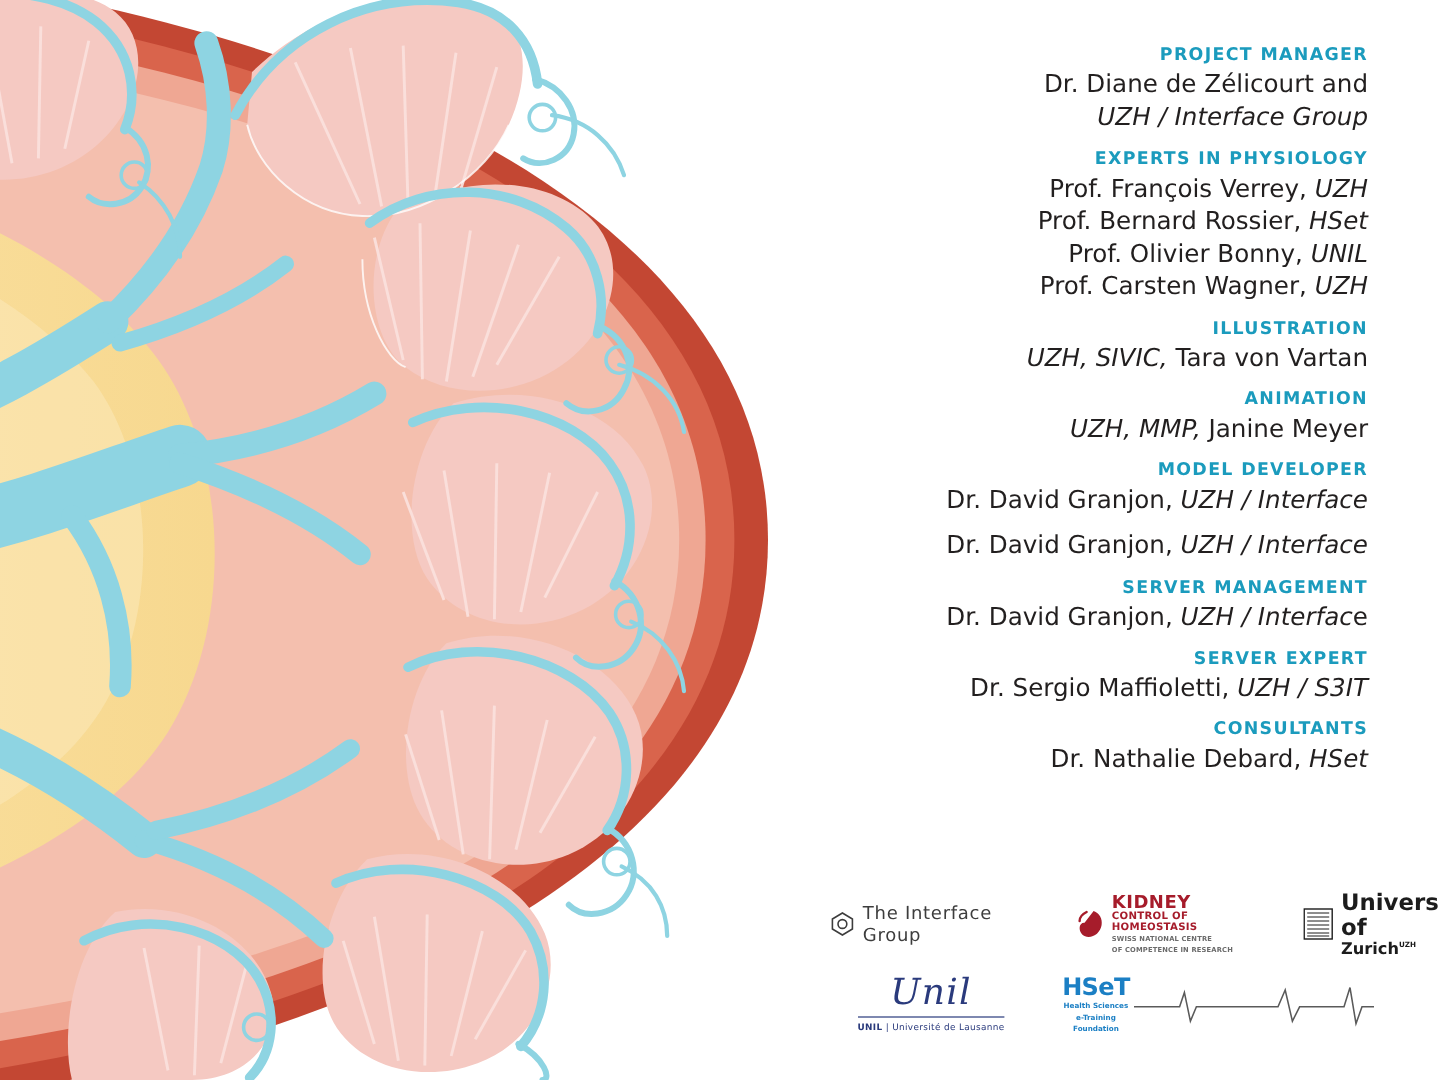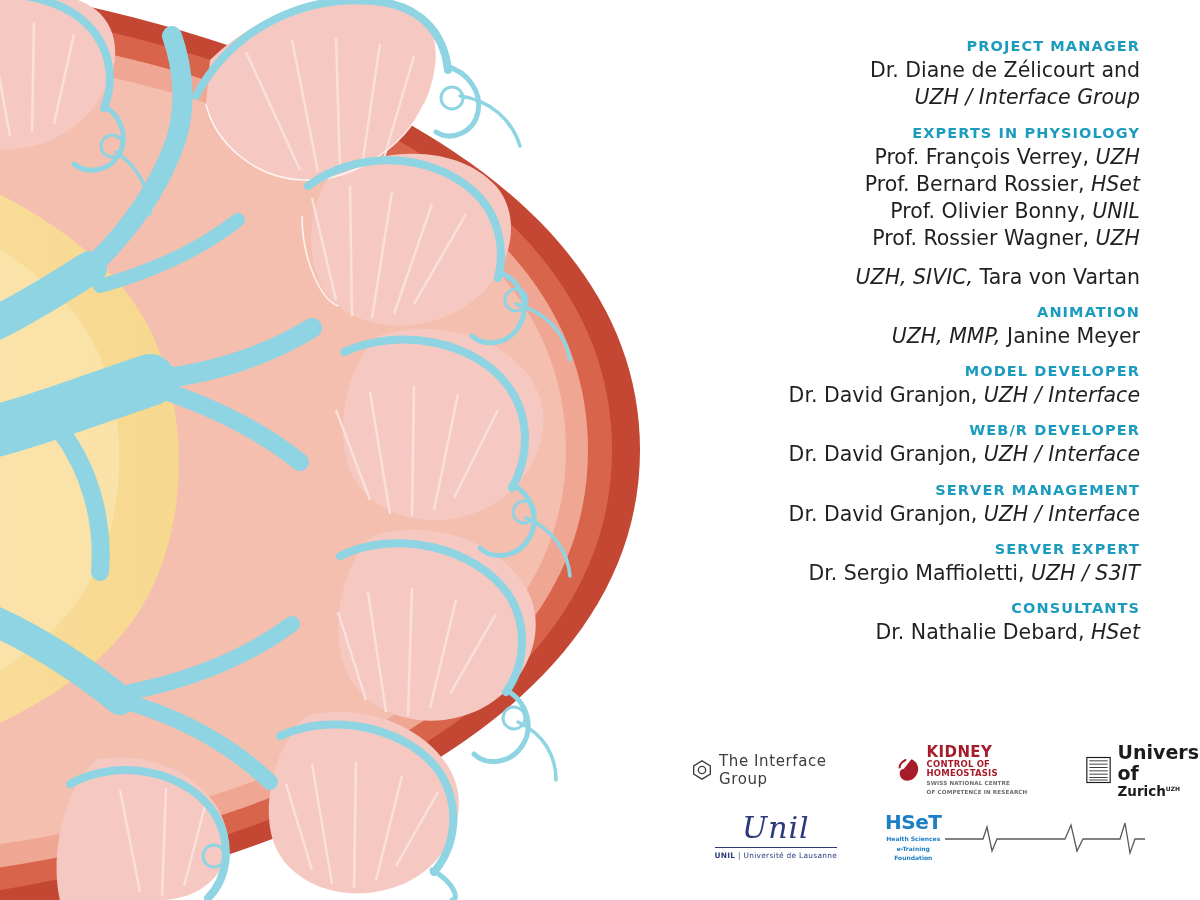--- a/index.html
+++ b/index.html
@@ -323,39 +323,39 @@
       <div class="credit-role">PROJECT MANAGER</div>
       <div class="credit-line"><span>Dr. Diane de Zélicourt and</span></div>
       <div class="credit-line"><span class="it">UZH / Interface Group</span></div>
     </div>
 
     <div class="credit-block">
       <div class="credit-role">EXPERTS IN PHYSIOLOGY</div>
       <div class="credit-line"><span>Prof. François Verrey, </span><span class="it">UZH</span></div>
       <div class="credit-line"><span>Prof. Bernard Rossier, </span><span class="it">HSet</span></div>
       <div class="credit-line"><span>Prof. Olivier Bonny, </span><span class="it">UNIL</span></div>
-      <div class="credit-line"><span>Prof. Rossier Wagner, </span><span class="it">UZH</span></div>
-    </div>
-
-    <div class="credit-block">
+      <div class="credit-line"><span>Prof. Carsten Wagner, </span><span class="it">UZH</span></div>
+    </div>
+
+    <div class="credit-block">
+      <div class="credit-role">ILLUSTRATION</div>
       <div class="credit-line"><span class="it">UZH, SIVIC,</span><span> Tara von Vartan</span></div>
     </div>
 
     <div class="credit-block">
       <div class="credit-role">ANIMATION</div>
       <div class="credit-line"><span class="it">UZH, MMP,</span><span> Janine Meyer</span></div>
     </div>
 
     <div class="credit-block">
       <div class="credit-role">MODEL DEVELOPER</div>
       <div class="credit-line"><span>Dr. David Granjon, </span><span class="it">UZH / Interface</span></div>
     </div>
 
     <div class="credit-block">
-      <div class="credit-role">WEB/R DEVELOPER</div>
       <div class="credit-line"><span>Dr. David Granjon, </span><span class="it">UZH / Interface</span></div>
     </div>
 
     <div class="credit-block">
       <div class="credit-role">SERVER MANAGEMENT</div>
       <div class="credit-line"><span>Dr. David Granjon, </span><span class="it">UZH / Interfac</span><span>e</span></div>
     </div>
 
     <div class="credit-block">
       <div class="credit-role">SERVER EXPERT</div>

